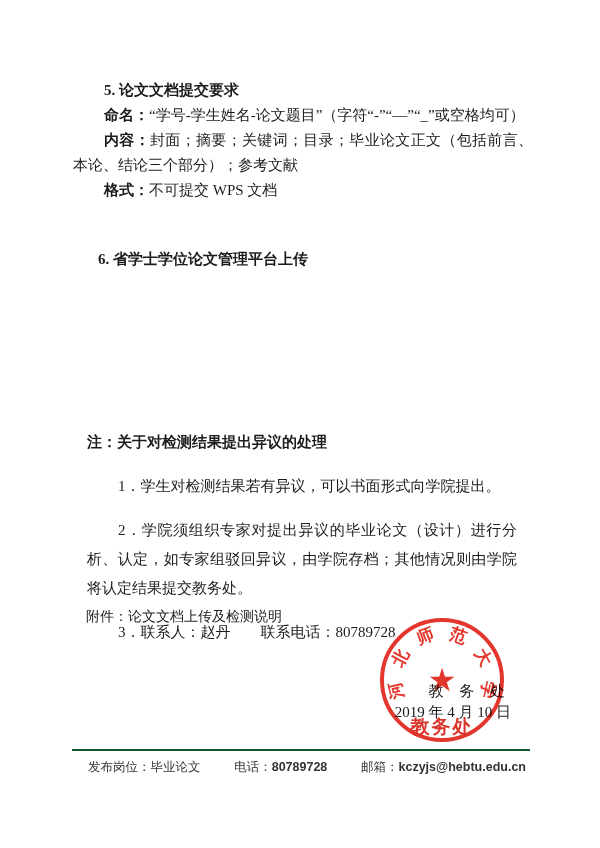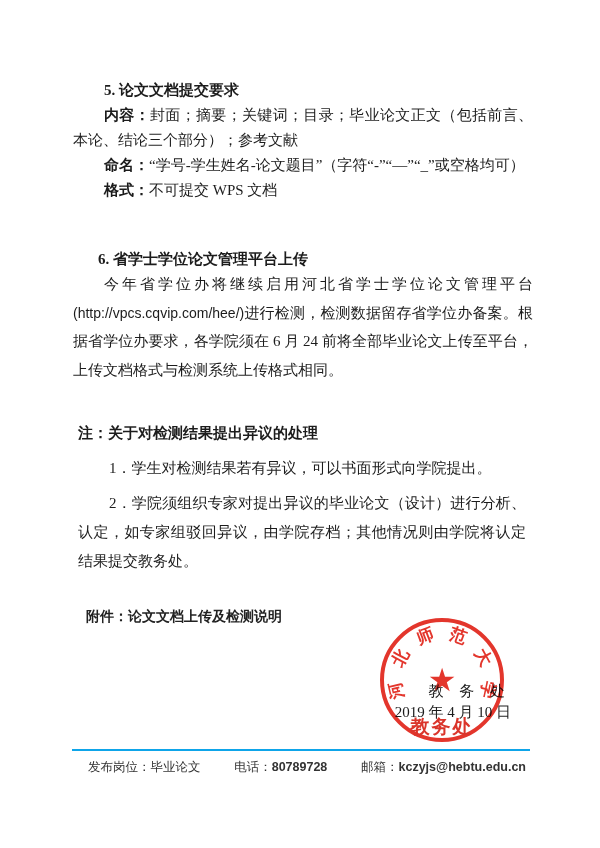--- a/index.html
+++ b/index.html
@@ -15,28 +15,28 @@
   .sec5{position:absolute;left:73px;top:78px;width:460px;font-size:15px;line-height:25px;}
   .sec5 .h{margin:0;font-size:15px;font-weight:bold;text-indent:31px;}
   .sec5 p{margin:0;text-indent:31px;text-align:justify;}
   .lbl{font-weight:bold;}
   
   .sec6-h{position:absolute;left:67px;top:247px;width:460px;margin:0;font-size:15px;font-weight:bold;text-indent:31px;line-height:25px;}
   .p6{position:absolute;left:73px;top:270px;width:460px;margin:0;font-size:15px;line-height:28.5px;text-indent:31px;text-align:justify;}
   .latin{font-family:"Liberation Sans","DejaVu Sans",sans-serif;font-size:14px;white-space:nowrap;}
   
   .note{position:absolute;left:72px;top:413px;width:460px;font-size:15px;line-height:29px;}
-  .note p{margin:6px;}
+  .note p{margin:15px;}
   .note .nh{font-weight:bold;}
   .note .ind{text-indent:31px;}
   .note .just{text-align:justify;}
   
   .attachment{position:absolute;left:86px;top:606px;margin:0;
     font-family:"Liberation Sans","DejaVu Sans",sans-serif;
-    font-weight:bold;font-size:14px;line-height:20px;color:#222;}
+    font-weight:normal;font-size:14px;line-height:20px;color:#222;}
   
   .signoff{position:absolute;right:89px;top:684px;text-align:right;font-size:15px;z-index:1;}
   .signoff .dept{line-height:15px;letter-spacing:6px;padding-left:6px;white-space:nowrap;}
   .signoff .date{line-height:15px;margin-top:6px;white-space:nowrap;}
   
   .seal{position:absolute;left:380px;top:618px;width:124px;height:124px;z-index:2;
         mix-blend-mode:multiply;opacity:.93;}
   .seal-circle{position:absolute;left:0;top:0;right:0;bottom:0;
         border:4px solid #e1261c;border-radius:50%;}
   .ring{position:absolute;left:50%;top:50%;color:#e1261c;
@@ -46,46 +46,46 @@
   .r2{transform:translate(-50%,-50%) rotate(-21deg)  translateY(-47px);}
   .r3{transform:translate(-50%,-50%) rotate(20deg)   translateY(-47px);}
   .r4{transform:translate(-50%,-50%) rotate(61deg)   translateY(-47px);}
   .r5{transform:translate(-50%,-50%) rotate(102deg)  translateY(-47px);}
   .star{position:absolute;left:50%;top:51%;transform:translate(-50%,-52%);
         color:#e1261c;font-size:32px;line-height:32px;}
   .seal-inner{position:absolute;left:50%;top:96px;transform:translateX(-50%);
         color:#d8251a;font-size:19px;font-weight:bold;letter-spacing:2px;white-space:nowrap;}
   
   .footer{position:absolute;left:72px;top:749px;width:458px;
-        border-top:2px solid #0ea5e9;
+        border-top:2px solid #14532d;
         display:flex;justify-content:space-between;align-items:baseline;
         padding:8px 4px 0 16px;box-sizing:border-box;
         font-size:12.5px;color:#333;}
   .f-item{white-space:nowrap;}
   .f-val-sans{font-family:"Liberation Sans","DejaVu Sans",sans-serif;font-weight:bold;}
 </style>
 </head>
 <body>
 
 <div class="page">
 
   <div class="sec5">
     <p class="h">5. 论文文档提交要求</p>
+    <p><span class="lbl">命名：</span><span>“学号-学生姓名-论文题目”（字符“-”“—”“_”或空格均可）</span></p>
     <p><span class="lbl">内容：</span><span>封面；摘要；关键词；目录；毕业论文正文（包括前言、本论、结论三个部分）；参考文献</span></p>
-    <p><span class="lbl">命名：</span><span>“学号-学生姓名-论文题目”（字符“-”“—”“_”或空格均可）</span></p>
     <p><span class="lbl">格式：</span><span>不可提交 WPS 文档</span></p>
   </div>
 
   <p class="sec6-h">6. 省学士学位论文管理平台上传</p>
-  <p class="p6"><span>今年省学位办将继续启用河北省学士学位论文管理平台</span><span class="latin">(http://vpcs.cqvip.com/hee/)</span><span>进行检测，检测数据留存省学位办备案。根据省学位办要求，各学院须在 6 月 24 前将全部毕业论文上传至平台，上传文档格式与检测系统上传格式相同。</span></p>
 
   <div class="note">
     <p class="nh"><span>注：</span><span>关于对检测结果提出异议的处理</span></p>
     <p class="ind">1．学生对检测结果若有异议，可以书面形式向学院提出。</p>
     <p class="ind just">2．学院须组织专家对提出异议的毕业论文（设计）进行分析、认定，如专家组驳回异议，由学院存档；其他情况则由学院将认定结果提交教务处。</p>
+    <p class="ind">3．联系人：赵丹　　联系电话：80789728</p>
   </div>
 
   <p class="attachment"><span>附件：</span><span>论文文档上传及检测说明</span></p>
 
   <div class="signoff">
     <div class="dept">教 务 处</div>
     <div class="date">2019 年 4 月 10 日</div>
   </div>
 
   <div class="seal">

